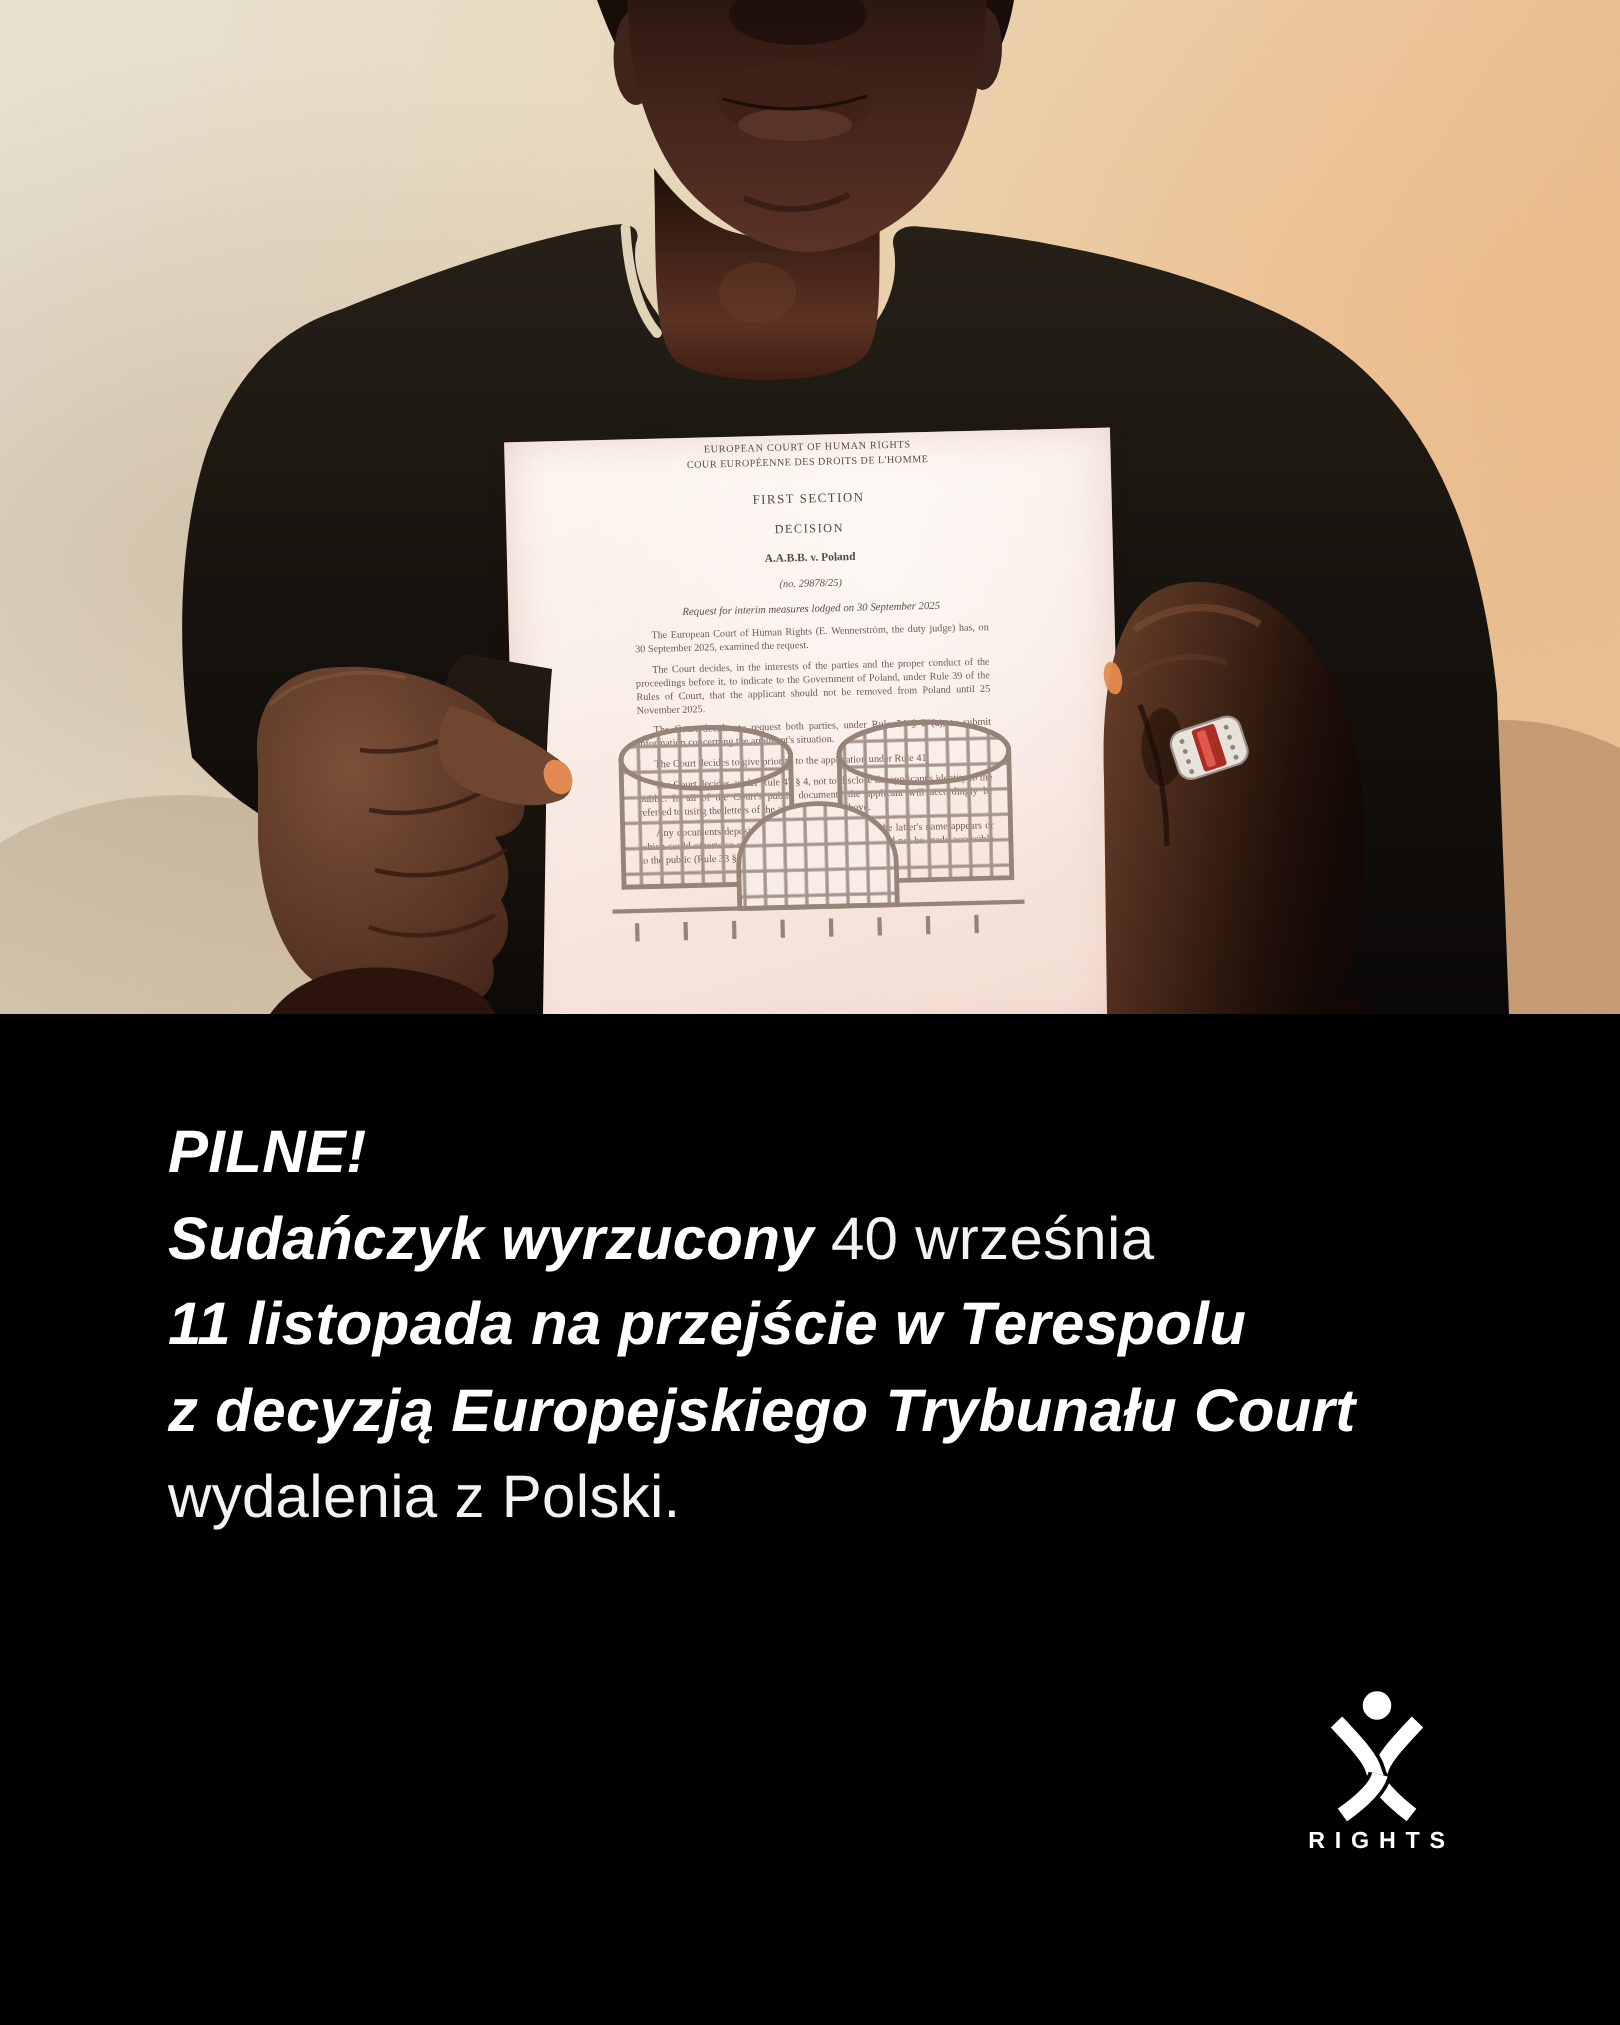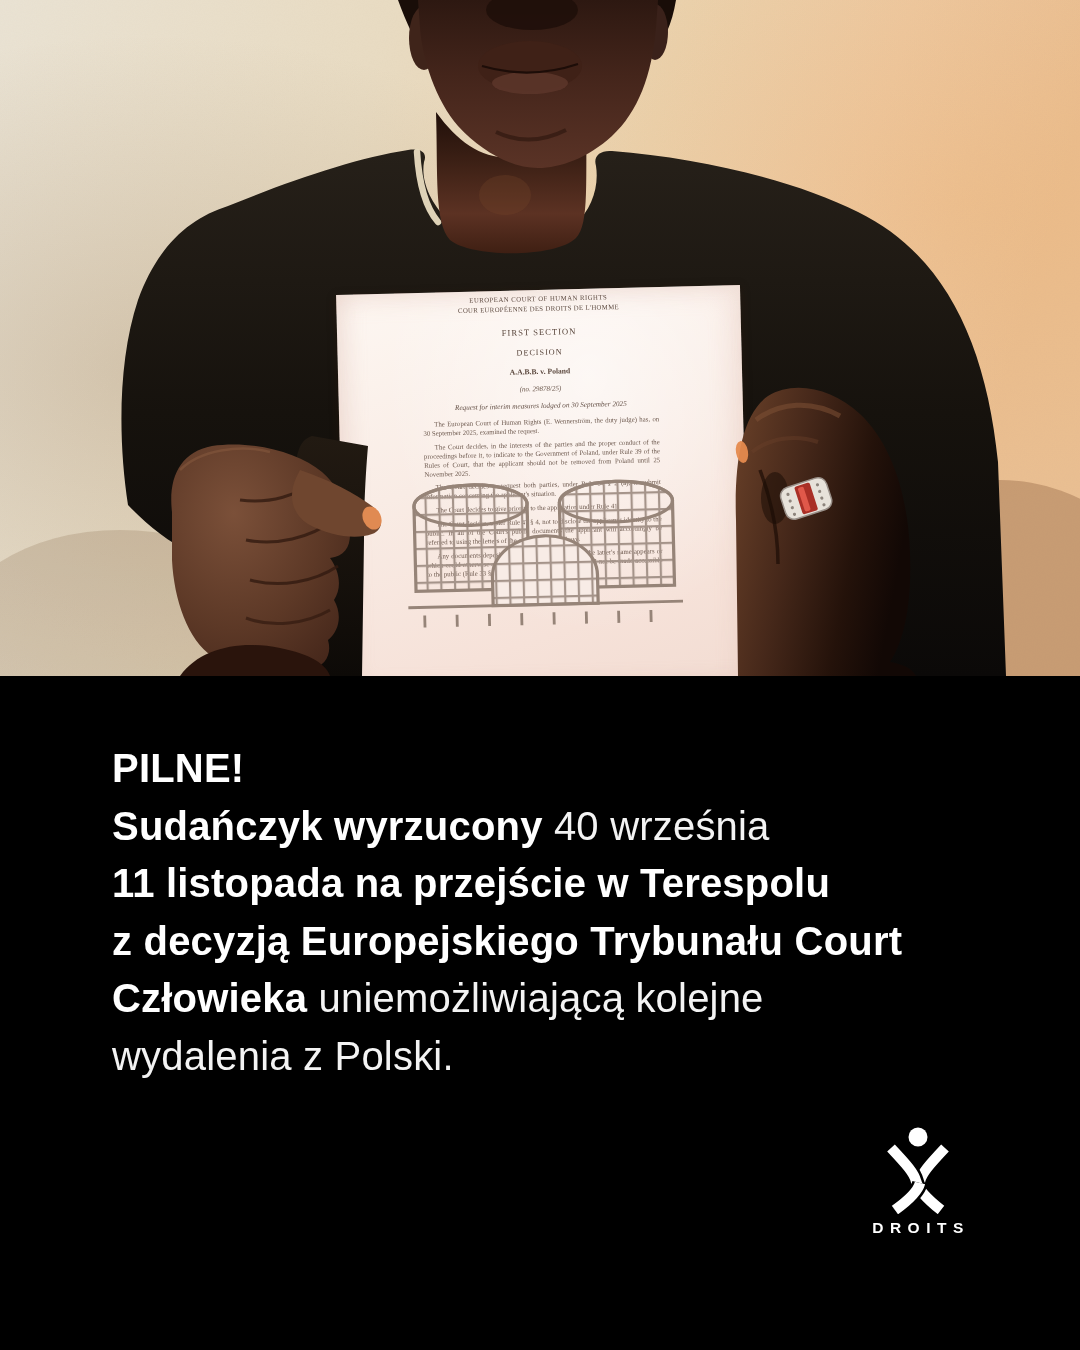--- a/index.html
+++ b/index.html
@@ -29,21 +29,21 @@
   .doc-case{margin-top:10px;font-family:"Liberation Serif",serif;font-size:7.6px;font-weight:bold;color:#5a473d;}
   .doc-caseno{margin-top:9px;font-family:"Liberation Serif",serif;font-size:7px;font-style:italic;}
   .doc-request{margin-top:9px;font-family:"Liberation Serif",serif;font-size:7.2px;font-style:italic;color:#624e44;}
   .doc-paras{width:236px;margin:8px auto 0;text-align:justify;}
   .doc-paras p{margin:0 0 5px;font-family:"Liberation Serif",serif;font-size:6.8px;line-height:8.9px;
                text-indent:11px;color:#6e5a4f;}
 
   
   .caption{position:absolute;left:112px;top:740px;width:870px;}
   .caption p{margin:0;font-size:40px;line-height:57.5px;letter-spacing:.2px;color:#fff;}
-  .caption b{font-weight:700;}
+  .caption b{font-weight:700;font-style:italic;}
   .caption span{font-weight:400;color:#f3f3f3;}
 
   
   .brand{position:absolute;left:846px;top:1126px;width:144px;text-align:center;}
   .brand svg{display:block;margin:0 auto;}
   .brand-name{margin-top:5px;font-size:15.5px;font-weight:600;letter-spacing:6.5px;
               padding-left:6px;color:#fff;}
 </style>
 </head>
 <body>
@@ -228,29 +228,28 @@
           <circle cx="15" cy="12" r="1.6" fill="#8d847c"></circle>
       </g>
     </svg>
   </figure>
 
   <section class="caption">
     <p class="cl"><b>PILNE!</b></p>
     <p class="cl"><b>Sudańczyk wyrzucony</b><span> 40 września</span></p>
     <p class="cl"><b>11 listopada na przejście w Terespolu</b></p>
     <p class="cl"><b>z decyzją Europejskiego Trybunału Court</b></p>
-    <p class="cl"><b>Człowieka</b><span> uniemożliwiającą kolejne</span></p>
     <p class="cl"><span>wydalenia z Polski.</span></p>
   </section>
 
   <div class="brand">
     <svg width="76" height="88" viewBox="0 0 76 88">
       <circle cx="38" cy="11" r="9.5" fill="#ffffff"></circle>
       <path d="M65,22 C49,39 42,47 40,55 C38,64 29,73 15,84" stroke="#ffffff" stroke-width="10.5" fill="none"></path>
       <path d="M11,22 C27,39 34,47 36,55 C38,64 47,73 61,84" stroke="#000000" stroke-width="15.5" fill="none"></path>
       <path d="M11,22 C27,39 34,47 36,55 C38,64 47,73 61,84" stroke="#ffffff" stroke-width="10.5" fill="none"></path>
       <path d="M40,57 C38,65 29,74 15,84" stroke="#000000" stroke-width="15.5" fill="none"></path>
       <path d="M40,57 C38,65 29,74 15,84" stroke="#ffffff" stroke-width="10.5" fill="none"></path>
     </svg>
-    <div class="brand-name">DROITS</div>
+    <div class="brand-name">RIGHTS</div>
   </div>
 
 </div>
 
 </body></html>

